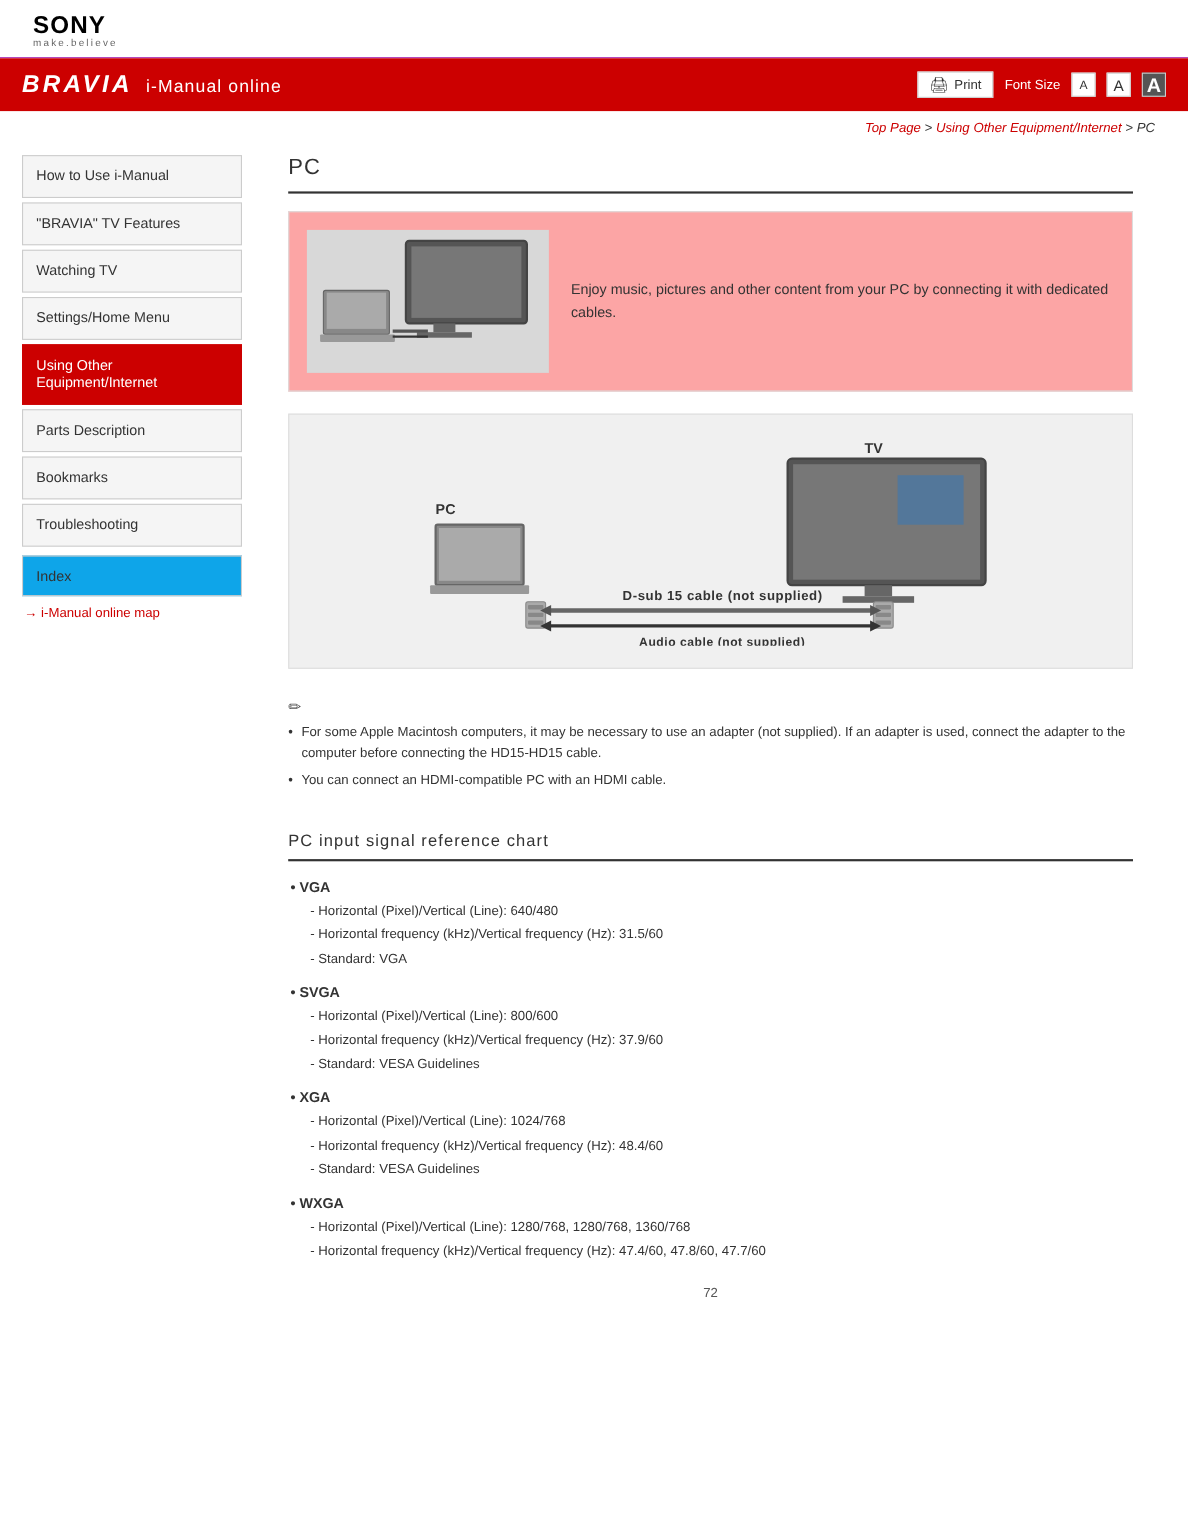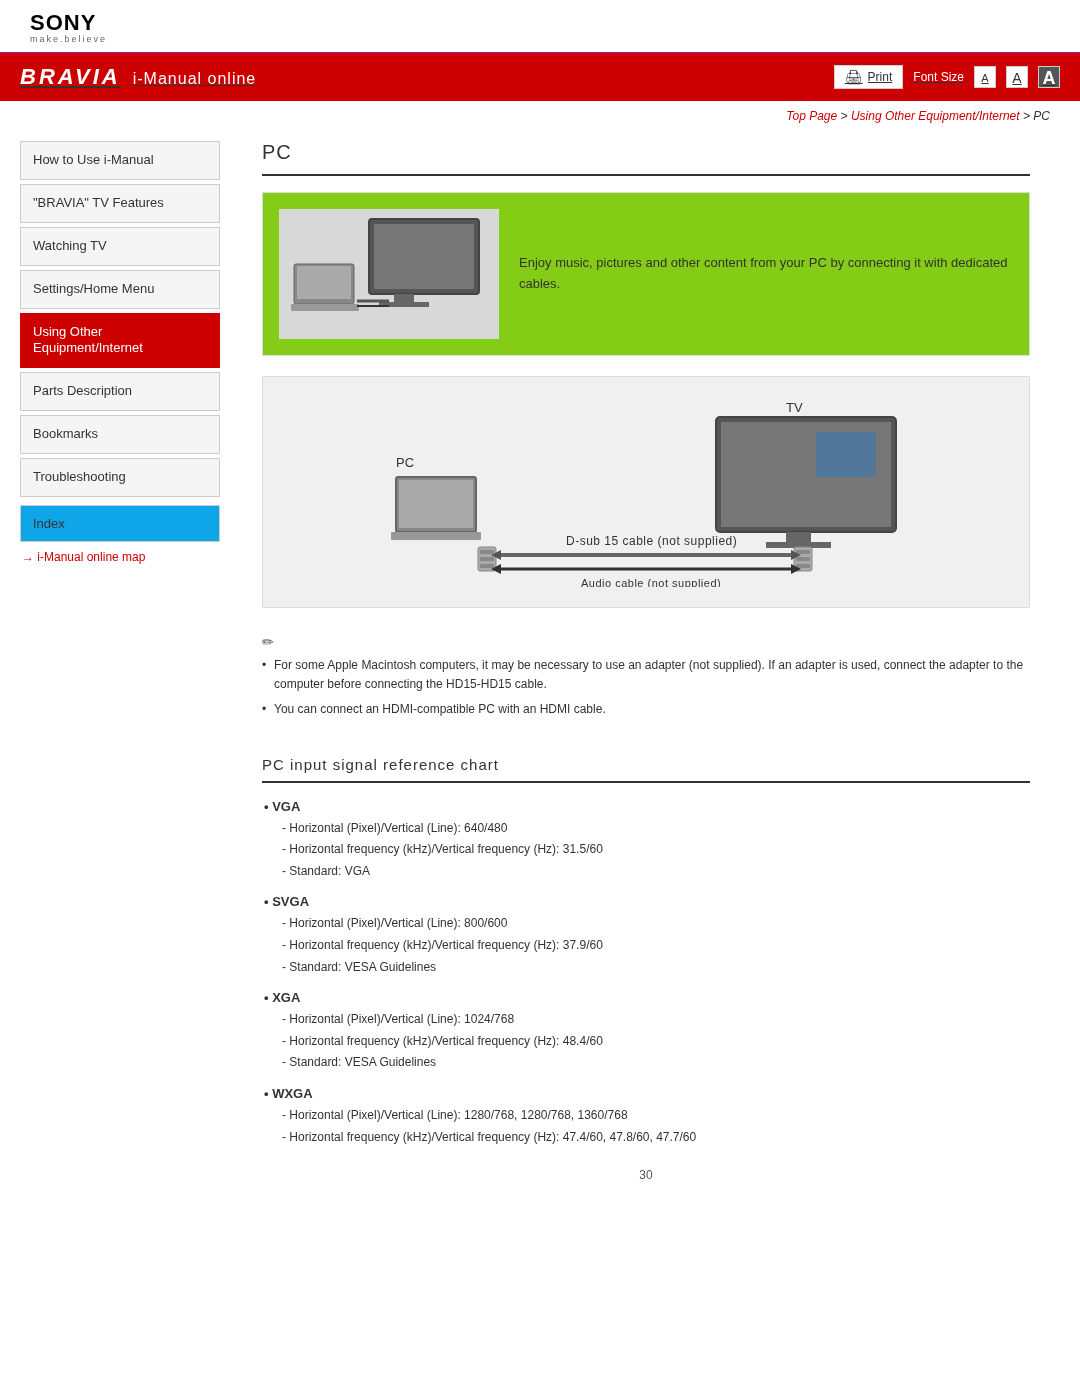--- a/index.html
+++ b/index.html
@@ -4,21 +4,21 @@
   <style>
     * { margin: 0; padding: 0; box-sizing: border-box; }
     body { font-family: Arial, Helvetica, sans-serif; font-size: 13px; background: #fff; color: #333; width: 1080px; min-height: 1397px; }
 
     
     .top-header { padding: 12px 30px 8px 30px; border-bottom: 1px solid #a21caf; }
     .sony-logo { font-size: 22px; font-weight: 900; letter-spacing: 1px; color: #000; line-height: 1; }
     .sony-tagline { font-size: 9px; color: #666; letter-spacing: 2px; }
 
     
-    .nav-bar { background: #c00; display: flex; align-items: center; justify-content: space-between; padding: 18px 20px; height: 48px; text-decoration: underline; }
+    .nav-bar { background: #c00; display: flex; align-items: center; justify-content: space-between; padding: 18px 20px; height: 48px; }
     .bravia-title { display: flex; align-items: baseline; gap: 12px; }
     .bravia-text { font-size: 22px; font-weight: 900; color: #fff; letter-spacing: 3px; font-style: italic; }
     .i-manual-text { font-size: 16px; color: #fff; font-weight: 400; letter-spacing: 1px; }
     .nav-right { display: flex; align-items: center; gap: 10px; }
     .print-btn { background: #fff; border: 1px solid #ccc; padding: 3px 10px; font-size: 12px; cursor: pointer; display: flex; align-items: center; gap: 5px; color: #333; }
     .font-size-label { color: #ffffff; font-size: 12px; }
     .font-btn { background: #fff; border: 1px solid #ccc; cursor: pointer; color: #333; display: inline-block; width: 22px; height: 22px; text-align: center; line-height: 22px; }
     .font-btn.large { font-size: 16px; font-weight: bold; background: #555; color: #fff; }
 
     
@@ -34,21 +34,21 @@
     .sidebar-item.active { background: #c00; color: #fff; border-color: #c00; }
     .sidebar-index { border: 1px solid #ccc; padding: 10px 12px; margin-top: 8px; font-size: 13px; cursor: pointer; background: #0ea5e9; }
     .sidebar-link { color: #c00; font-size: 12px; padding: 8px 2px; display: block; cursor: pointer; text-decoration: none; }
     .sidebar-link::before { content: "→ "; }
 
     
     .content { flex: 1; padding: 10px 30px 20px 30px; }
     .page-title { font-size: 20px; font-weight: normal; color: #333; padding-bottom: 10px; border-bottom: 2px solid #333; margin-bottom: 16px; letter-spacing: 1px; }
 
     
-    .intro-section { display: flex; gap: 20px; background: #84cc16; padding: 16px; margin-bottom: 20px; border: 1px solid #ddd; }
+    .intro-section { display: flex; gap: 20px; background: #fca5a5; padding: 16px; margin-bottom: 20px; border: 1px solid #ddd; }
     .intro-image { width: 220px; flex-shrink: 0; background: #d8d8d8; height: 130px; display: flex; align-items: center; justify-content: center; position: relative; overflow: hidden; }
     .intro-text { font-size: 13px; line-height: 1.6; color: #333; display: flex; align-items: center; }
 
     
     .note-section { margin: 16px 0; padding: 10px 0; }
     .note-icon { font-size: 14px; color: #555; margin-bottom: 6px; }
     .note-list { list-style: none; padding: 0; }
     .note-list li { font-size: 12px; color: #333; line-height: 1.6; padding-left: 12px; position: relative; margin-bottom: 6px; }
     .note-list li::before { content: "• "; position: absolute; left: 0; }
 
@@ -63,21 +63,21 @@
     .signal-details { list-style: none; padding-left: 20px; margin-top: 4px; }
     .signal-details li { font-size: 12px; color: #333; line-height: 1.8; }
     .signal-details li::before { content: "- "; }
 
     
     .page-number { text-align: center; font-size: 12px; color: #555; margin-top: 20px; }
 
     
     .print-icon { font-size: 14px; }
 
-    .diagram-wrapper { background: #f0f0f0; border: 1px solid #ddd; padding: 20px; margin-bottom: 16px; display: flex; justify-content: center; align-items: center; min-height: 200px; }
+    .diagram-wrapper { background: #f0f0f0; border: 1px solid #ddd; padding: 20px; margin-bottom: 16px; display: flex; justify-content: center; align-items: center; min-height: 200px; font-weight: bold; }
   </style>
 </head>
 <body>
 
 <div class="top-header">
   <div>
     <div class="sony-logo">SONY</div>
     <div class="sony-tagline">make.believe</div>
   </div>
 </div>
@@ -229,15 +229,15 @@
 
       <li class="signal-category">
         <div class="signal-name">WXGA</div>
         <ul class="signal-details">
           <li>Horizontal (Pixel)/Vertical (Line): 1280/768, 1280/768, 1360/768</li>
           <li>Horizontal frequency (kHz)/Vertical frequency (Hz): 47.4/60, 47.8/60, 47.7/60</li>
         </ul>
       </li>
     </ul>
 
-    <div class="page-number">30</div>
+    <div class="page-number">72</div>
   </div>
 </div>
 
 </body></html>

